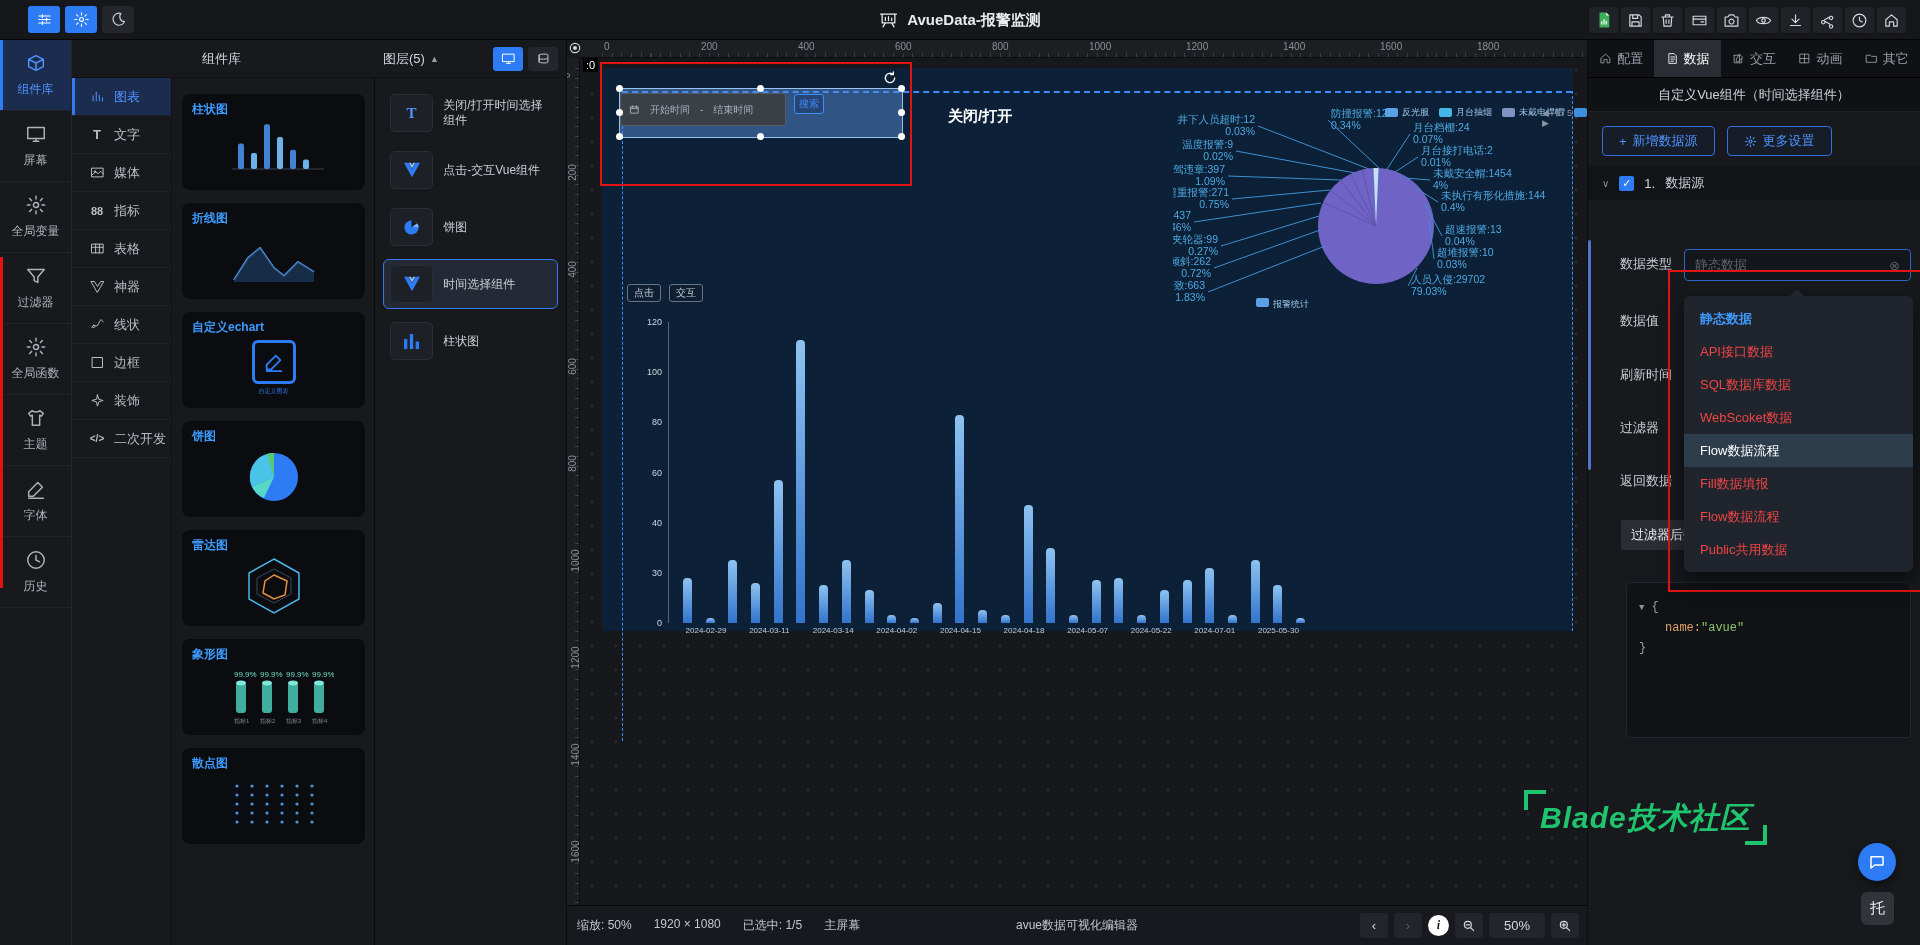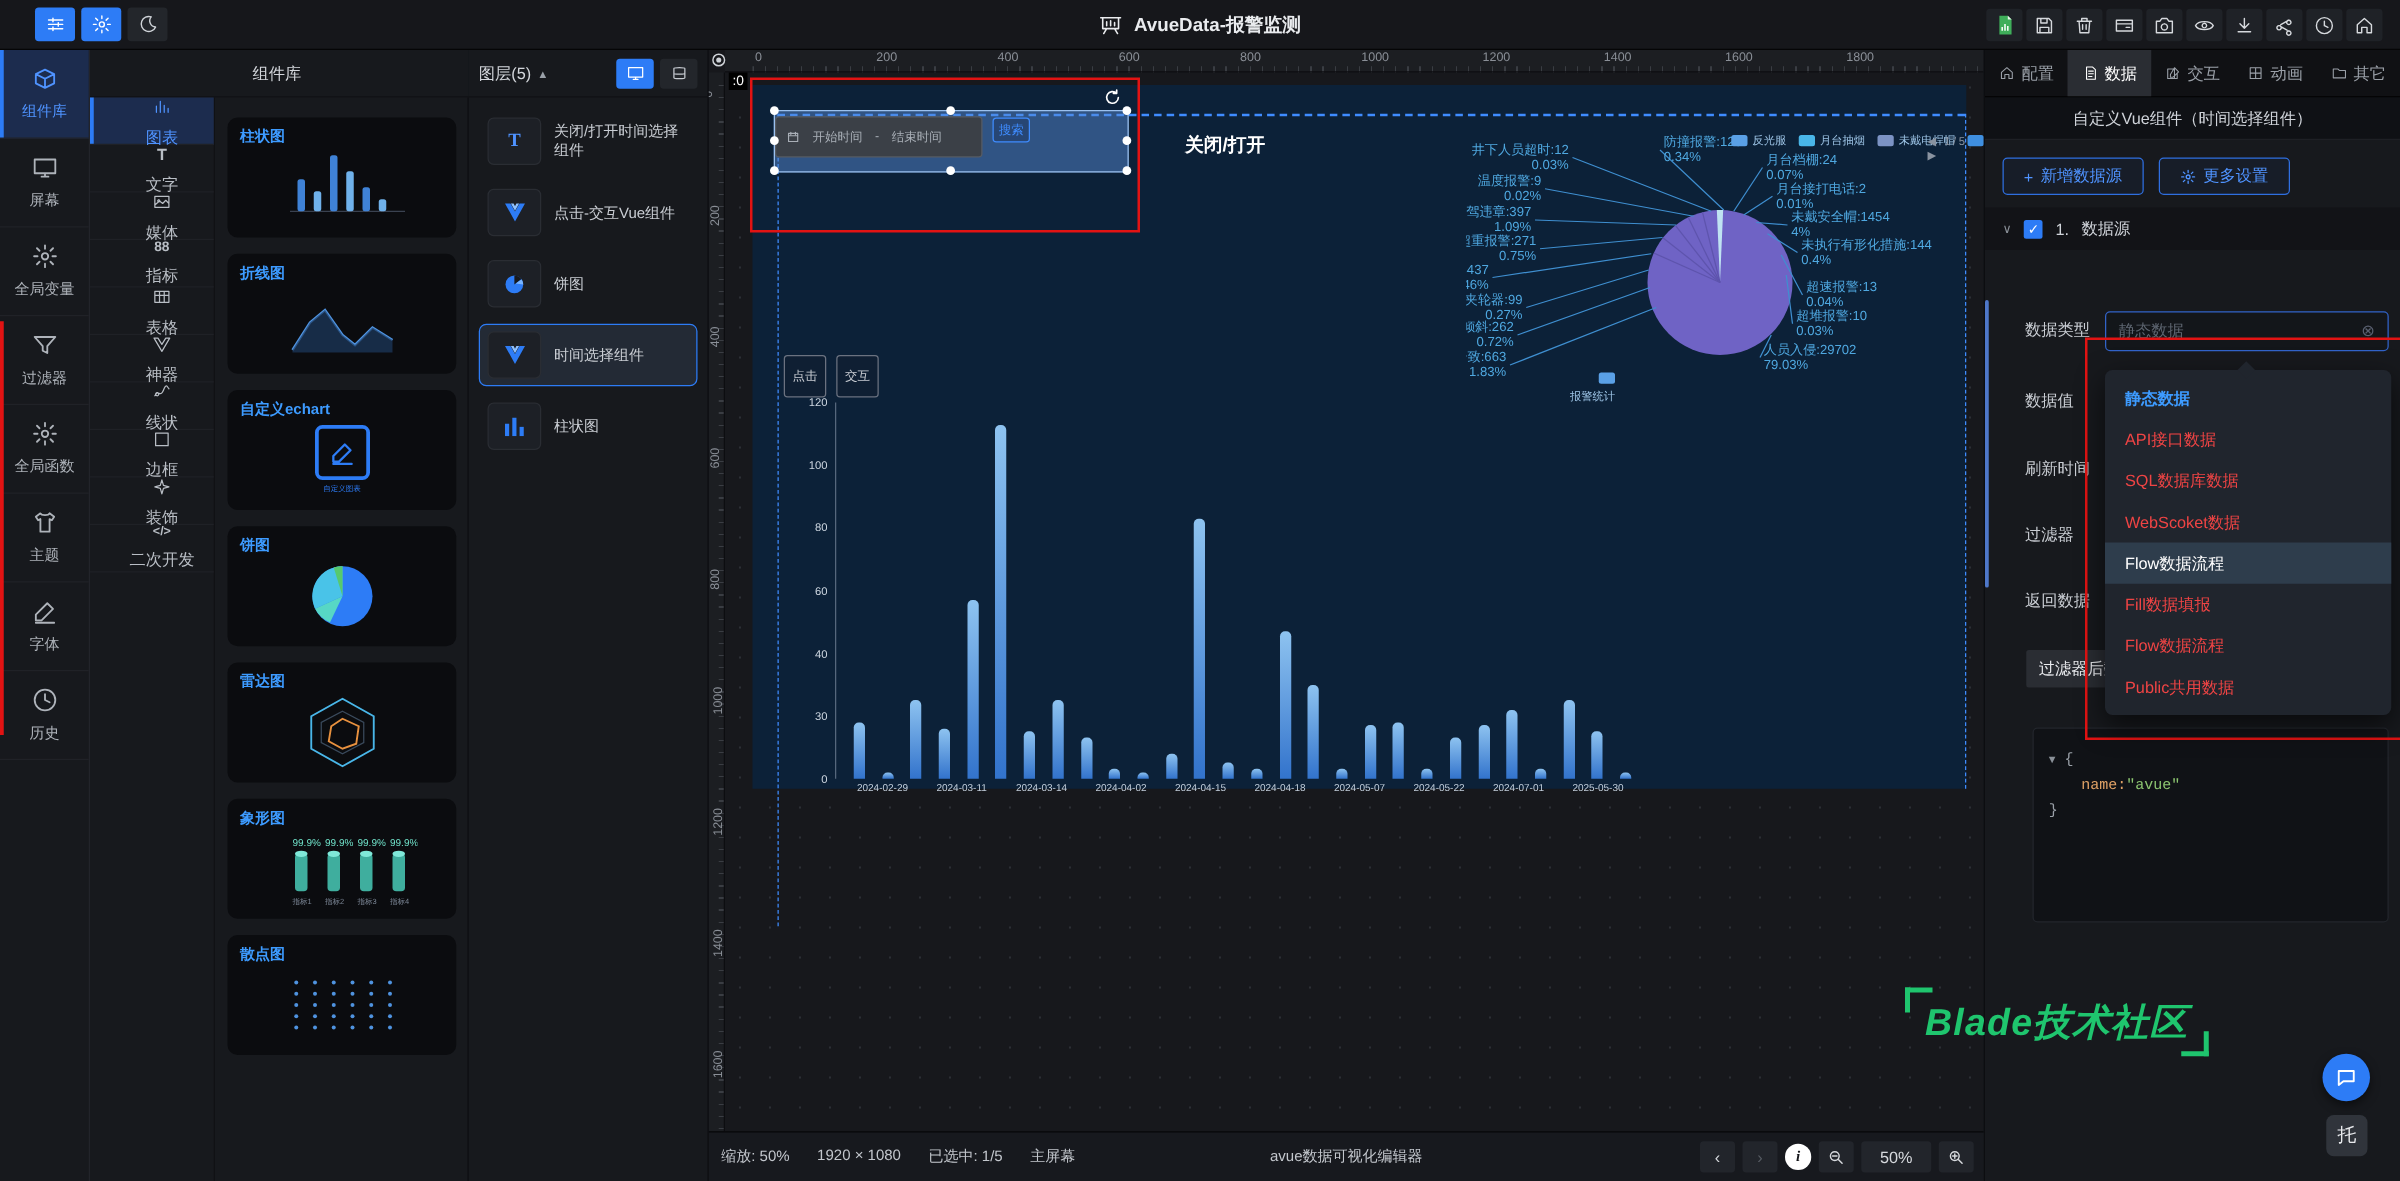--- a/index.html
+++ b/index.html
@@ -26,21 +26,21 @@
   .rail-item.active { background:#1c2c4e; color:#4f93ff; }
   .rail-item.active::before { content:""; position:absolute; left:0; top:0; bottom:0; width:3px; background:#2d7cf6; }
   .redline { position:absolute; left:0; top:257px; width:3px; height:331px; background:#e21313; z-index:60; }
 
   
   .lib-header { position:absolute; left:72px; top:40px; width:303px; height:38px; background:#17191d;
     border-bottom:1px solid #101114; display:flex; align-items:center; font-size:13px; color:#d3d6db; }
   .lib-header span { margin-left:130px; }
   .catcol { position:absolute; left:72px; top:78px; width:100px; bottom:0; background:#17191d; border-right:1px solid #101114; }
   .cat-item { height:38px; display:flex; align-items:center; gap:8px; padding-left:16px; font-size:13px;
-    color:#b9bec5; border-bottom:1px solid #1f2126; cursor:pointer;flex-direction:column; }
+    color:#b9bec5; border-bottom:1px solid #1f2126; cursor:pointer; }
   .cat-item.active { background:#1c2c4e; color:#4f93ff; position:relative; }
   .cat-item.active::before { content:""; position:absolute; left:0; top:0; bottom:0; width:3px; background:#2d7cf6; }
   .cat-ic { width:18px; text-align:center; font-weight:bold; font-size:13px; display:flex; justify-content:center; }
 
   
   .compcol { position:absolute; left:172px; top:78px; width:203px; bottom:0; background:#17191d; border-right:1px solid #0c0d10; overflow:hidden; padding:16px 10px; }
   .card { width:183px; height:96px; background:#0b0c0f; border-radius:8px; margin-bottom:13px; position:relative; cursor:pointer; }
   .card-title { position:absolute; left:10px; top:7px; font-size:12px; font-weight:bold; color:#3d9bff; }
   .card-prev { position:absolute; left:0; top:18px; right:0; bottom:2px; display:flex; align-items:center; justify-content:center; }
 
@@ -82,24 +82,24 @@
   .dc-btn { position:absolute; left:174px; top:5px; width:30px; height:20px; border:1px solid #3f8cff; border-radius:3px; color:#3f8cff;
     font-size:10px; display:flex; align-items:center; justify-content:center; background:rgba(20,40,80,.3); }
   .handle { position:absolute; width:7px; height:7px; background:#fff; border-radius:50%; z-index:10; }
   .rotate-ic { position:absolute; left:280px; top:6px; color:#fff; z-index:10; }
   .canvas-text { position:absolute; left:368px; top:49px; font-size:15px; font-weight:bold; color:#fff; }
   .pie-legend { position:absolute; left:805px; top:48px; display:flex; gap:10px; align-items:center; z-index:4; }
   .pl-item { display:flex; gap:4px; align-items:center; font-size:9px; color:#9fc6e8; white-space:nowrap; }
   .pl-box { width:13px; height:9px; border-radius:2px; }
   .pie-pager { position:absolute; left:962px; top:50px; font-size:9px; color:#8a93a0; z-index:4; letter-spacing:2px; }
   .mini-btns { position:absolute; left:47px; top:226px; display:flex; gap:8px; }
-  .mini-btn { min-width:34px; height:18px; padding:16px 6px; border:1px solid #6b7280; border-radius:3px; color:#c8ccd2; font-size:10px;
+  .mini-btn { min-width:34px; height:18px; padding:0 6px; border:1px solid #6b7280; border-radius:3px; color:#c8ccd2; font-size:10px;
     display:flex; align-items:center; justify-content:center; background:rgba(20,30,45,.4); }
   .barchart { position:absolute; left:40px; top:238px; width:700px; height:345px; }
-  .bc-legend { position:absolute; left:636px; top:2px; display:flex; gap:4px; align-items:flex-end; font-size:9px; color:#9fc6e8;flex-direction:column; }
+  .bc-legend { position:absolute; left:636px; top:2px; display:flex; gap:4px; align-items:flex-start; font-size:9px; color:#9fc6e8; }
   .bc-axis { position:absolute; left:48px; top:26px; width:1px; height:301px; background:#56677c; }
   .bc-ytick { position:absolute; width:40px; text-align:right; font-size:9px; color:#cdd6e0; }
   .bar { position:absolute; width:9px; border-radius:4px 4px 0 0; background:linear-gradient(180deg,#8ec3f0,#3273cc); bottom:18px; }
   .bc-xlab { position:absolute; font-size:8px; color:#c2cedb; top:330px; white-space:nowrap; }
   .statusbar { position:absolute; left:0; right:0; bottom:0; height:40px; background:#17191e; border-top:1px solid #070708;
     display:flex; align-items:center; font-size:12px; color:#c3c7cd; z-index:6; }
   .sb-left { display:flex; gap:22px; margin-left:10px; }
   .sb-center { position:absolute; left:0; right:0; text-align:center; pointer-events:none; }
   .sb-right { margin-left:auto; margin-right:8px; display:flex; gap:6px; align-items:center; z-index:2; }
   .sb-btn { height:25px; min-width:28px; background:#22252b; border-radius:3px; display:flex; align-items:center; justify-content:center;

